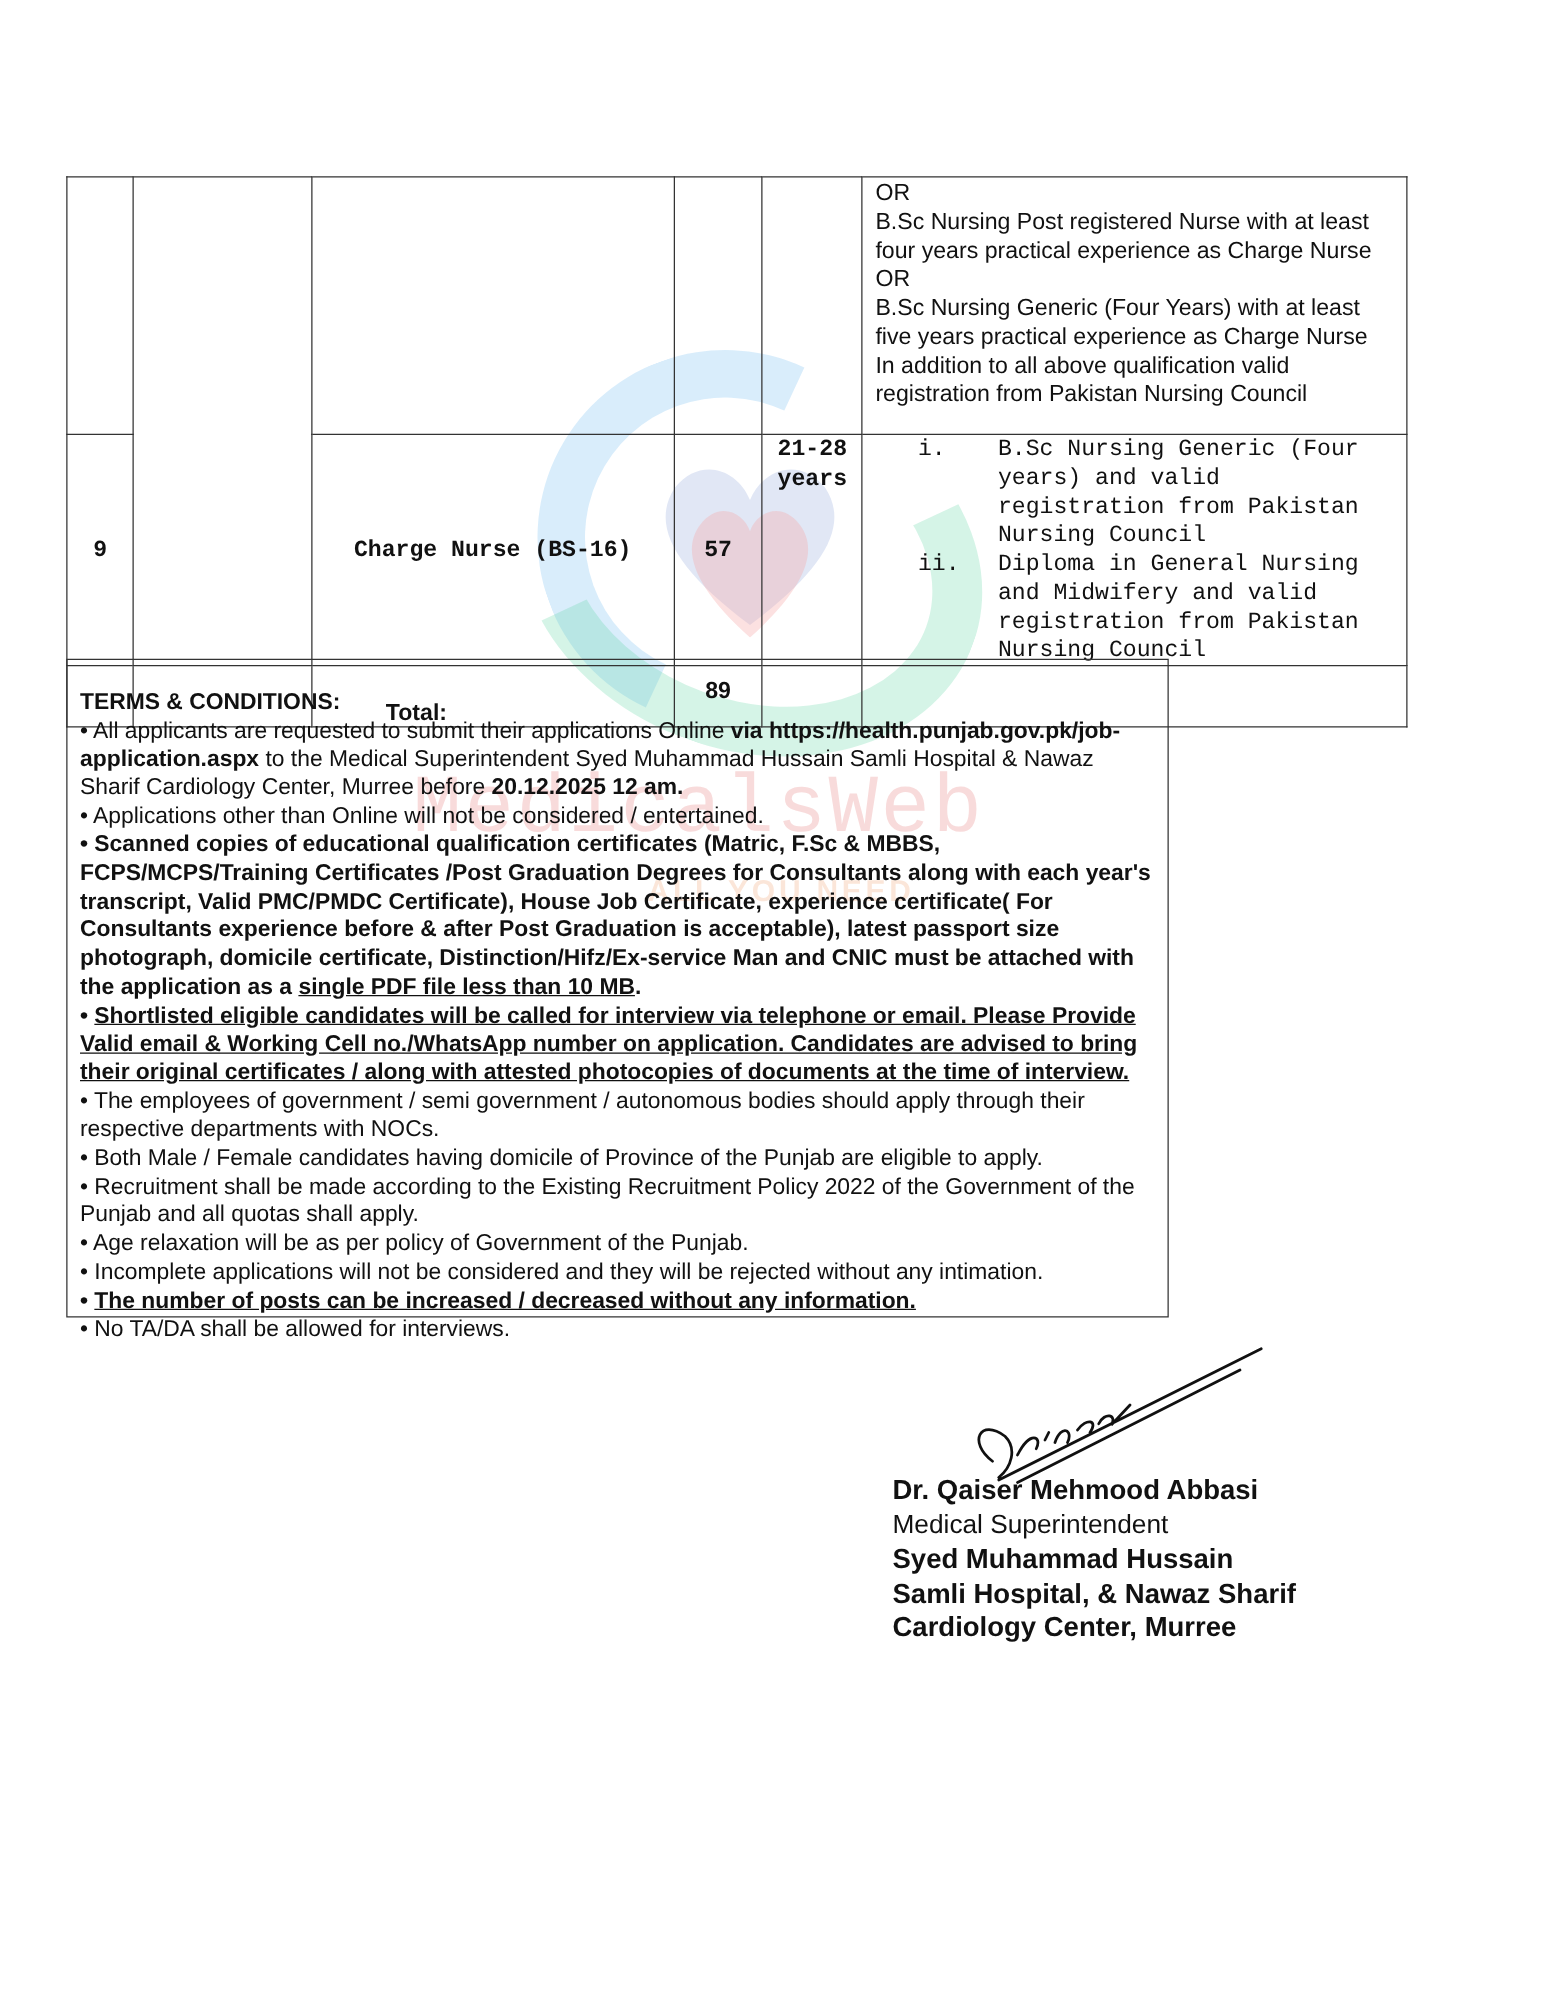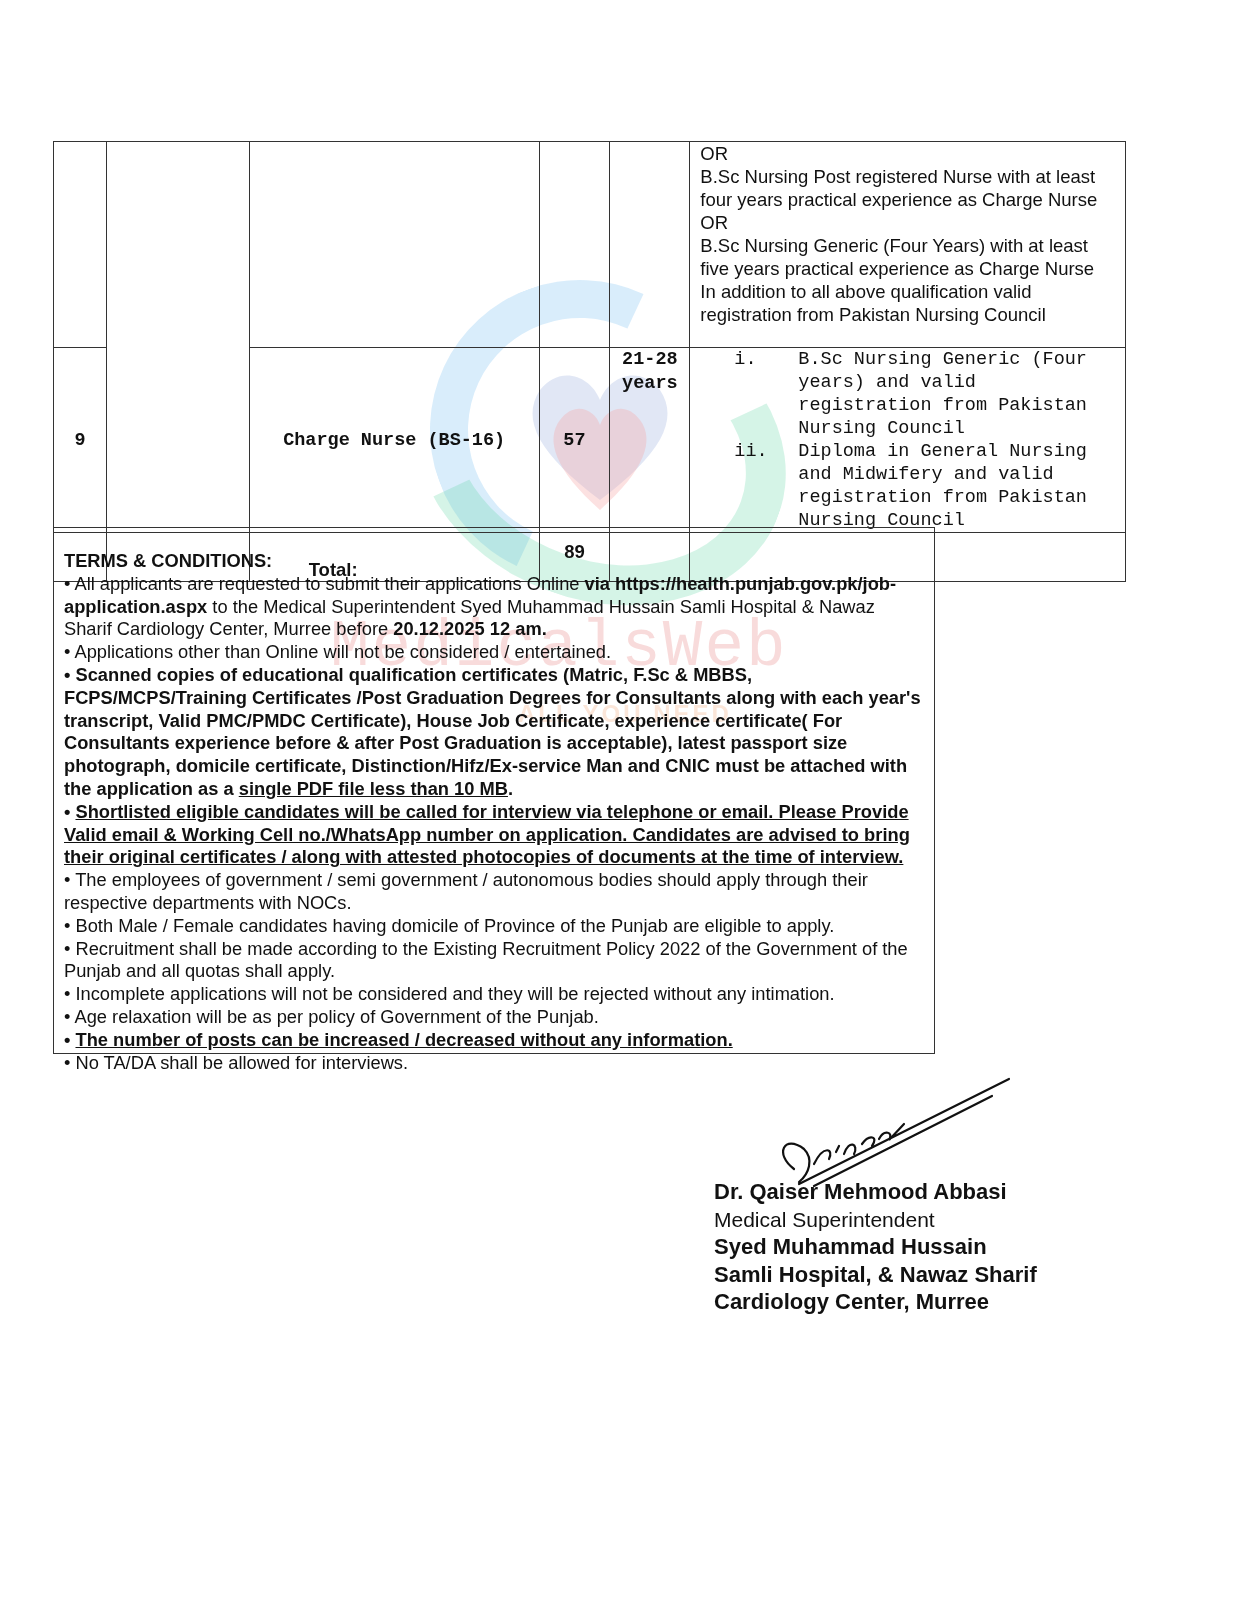--- a/index.html
+++ b/index.html
@@ -110,22 +110,22 @@
 
   <div class="terms">
     <p class="title">TERMS &amp; CONDITIONS:</p>
     <p><span>• All applicants are requested to submit their applications Online </span><span class="bold">via https://health.punjab.gov.pk/job-application.aspx</span><span> to the Medical Superintendent Syed Muhammad Hussain Samli Hospital &amp; Nawaz Sharif Cardiology Center, Murree before </span><span class="bold">20.12.2025 12 am.</span></p>
     <p>• Applications other than Online will not be considered / entertained.</p>
     <p class="bold"><span>• Scanned copies of educational qualification certificates (Matric, F.Sc &amp; MBBS, FCPS/MCPS/Training Certificates /Post Graduation Degrees for Consultants  along with each year's transcript, Valid PMC/PMDC Certificate), House Job Certificate, experience certificate( For Consultants experience before &amp; after Post Graduation is acceptable), latest passport size photograph, domicile certificate, Distinction/Hifz/Ex-service Man and CNIC must be attached with the application as a </span><span class="u">single PDF file less than 10 MB</span><span>.</span></p>
     <p class="bold"><span>• </span><span class="u">Shortlisted eligible candidates will be called for interview via telephone or email. Please Provide Valid email &amp; Working Cell no./WhatsApp number on application. Candidates are advised to bring their original certificates / along with attested photocopies of documents at the time of interview.</span></p>
     <p>• The employees of government / semi government / autonomous bodies should apply through their respective departments with NOCs.</p>
     <p>• Both Male / Female candidates having domicile of Province of the Punjab are eligible to apply.</p>
     <p>• Recruitment shall be made according to the Existing Recruitment Policy 2022 of the Government of the Punjab and all quotas shall apply.</p>
+    <p>• Age relaxation will be as per policy of Government of the Punjab.</p>
     <p>• Incomplete applications will not be considered and they will be rejected without any intimation.</p>
-    <p>• Age relaxation will be as per policy of Government of the Punjab.</p>
     <p class="bold"><span>• </span><span class="u">The number of posts can be increased / decreased without any information.</span></p>
     <p>• No TA/DA shall be allowed for interviews.</p>
   </div>
 
   <div class="sig">
     <svg width="260" height="120" viewBox="0 0 260 120">
       <path d="M40 95 C20 80 30 60 50 75 C60 85 55 100 45 108 M60 90 C70 70 80 75 75 85 M82 78 L85 72 M90 80 C95 65 105 70 100 80 M108 70 C115 60 125 62 118 72 M125 65 C130 55 140 58 135 66 L150 50 M45 110 L255 5 M60 112 L238 22" stroke="#111" stroke-width="2.2" fill="none" stroke-linecap="round"></path>
     </svg>
     <div class="sig-block">
       <div class="b">Dr. Qaiser Mehmood Abbasi</div>

